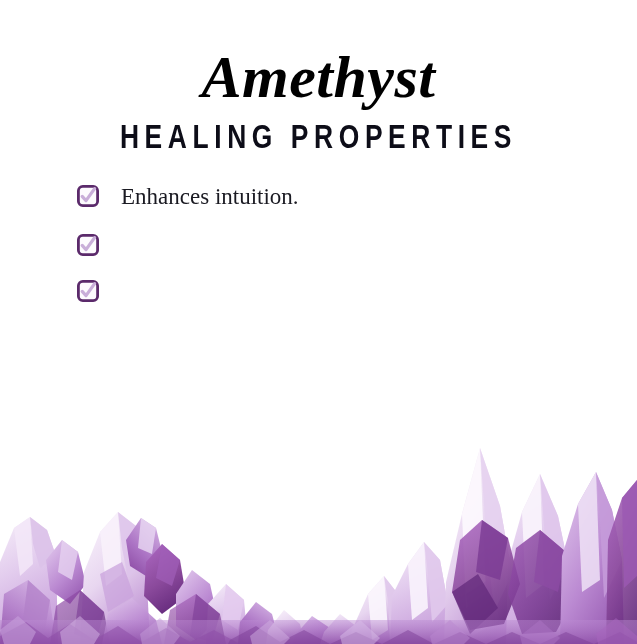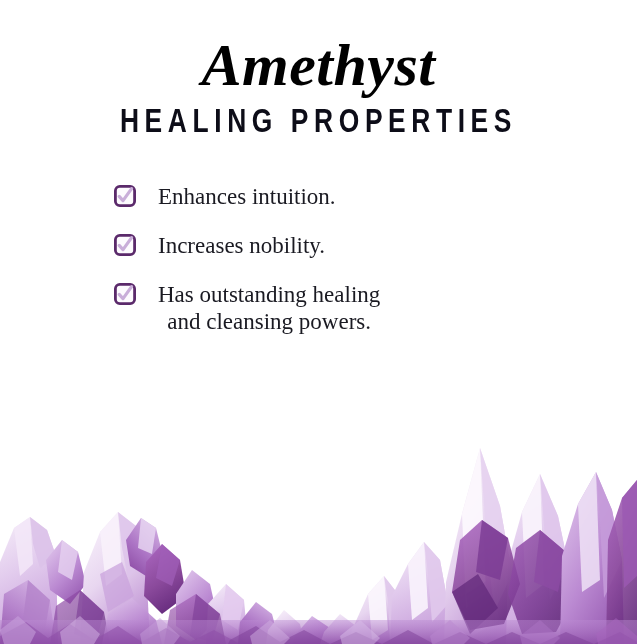--- a/index.html
+++ b/index.html
@@ -28,21 +28,21 @@
     padding-top: 34px;
   }
   .title {
     font-family: "Liberation Serif", "DejaVu Serif", serif;
     font-weight: bold;
     font-style: italic;
     font-size: 60px;
     line-height: 62px;
     color: #000000;
     letter-spacing: 0.5px;
-    margin: 0;
+    margin: 12px;
   }
   .subtitle {
     font-family: "Liberation Sans Narrow", "Liberation Sans", "DejaVu Sans", sans-serif;
     font-weight: bold;
     font-size: 33px;
     line-height: 34px;
     color: #0d0d18;
     letter-spacing: 7px;
     margin: 8px 0 0 0;
     transform: scaleX(0.80);
@@ -53,21 +53,21 @@
   
   .list {
     position: absolute;
     top: 183px;
     left: 0;
     width: 637px;
   }
   .list-item {
     display: flex;
     align-items: flex-start;
-    padding-left: 114px;
+    padding-left: 77px;
     margin-bottom: 22px;
   }
   .list-item.tight { margin-bottom: 16px; }
   .list-item.last  { margin-bottom: 0; }
 
   .checkbox {
     flex: 0 0 auto;
     width: 22px;
     height: 22px;
     margin-top: 2px;
@@ -119,33 +119,30 @@
       <span class="item-text single">Enhances intuition.</span>
     </div>
 
     <div class="list-item">
       <span class="checkbox">
         <svg width="22" height="22" viewBox="0 0 22 22">
           <rect x="1.4" y="1.4" width="19.2" height="19.2" rx="4.4" ry="4.4" fill="#fdfbfe" stroke="#5b2a6b" stroke-width="2.8"></rect>
           <path d="M5.2 11.4 L9.0 15.6 L17.6 3.6" fill="none" stroke="#c9aed9" stroke-width="3.2" stroke-linecap="round" stroke-linejoin="round"></path>
         </svg>
       </span>
-      <span class="item-text single"> Increases nobility.</span>
     </div>
 
 
     <div class="list-item tight">
       <span class="checkbox">
         <svg width="22" height="22" viewBox="0 0 22 22">
           <rect x="1.4" y="1.4" width="19.2" height="19.2" rx="4.4" ry="4.4" fill="#fdfbfe" stroke="#5b2a6b" stroke-width="2.8"></rect>
           <path d="M5.2 11.4 L9.0 15.6 L17.6 3.6" fill="none" stroke="#c9aed9" stroke-width="3.2" stroke-linecap="round" stroke-linejoin="round"></path>
         </svg>
       </span>
-      <span class="item-text">Has outstanding healing
-and cleansing powers.</span>
     </div>
 
 
   </div>
 
   <div class="crystals">
     <svg viewBox="0 0 637 200" preserveAspectRatio="none" aria-hidden="true">
       <defs>
         <linearGradient id="gLight" x1="0" y1="0" x2="0.25" y2="1">
           <stop offset="0%" stop-color="#f6eef9"></stop>

